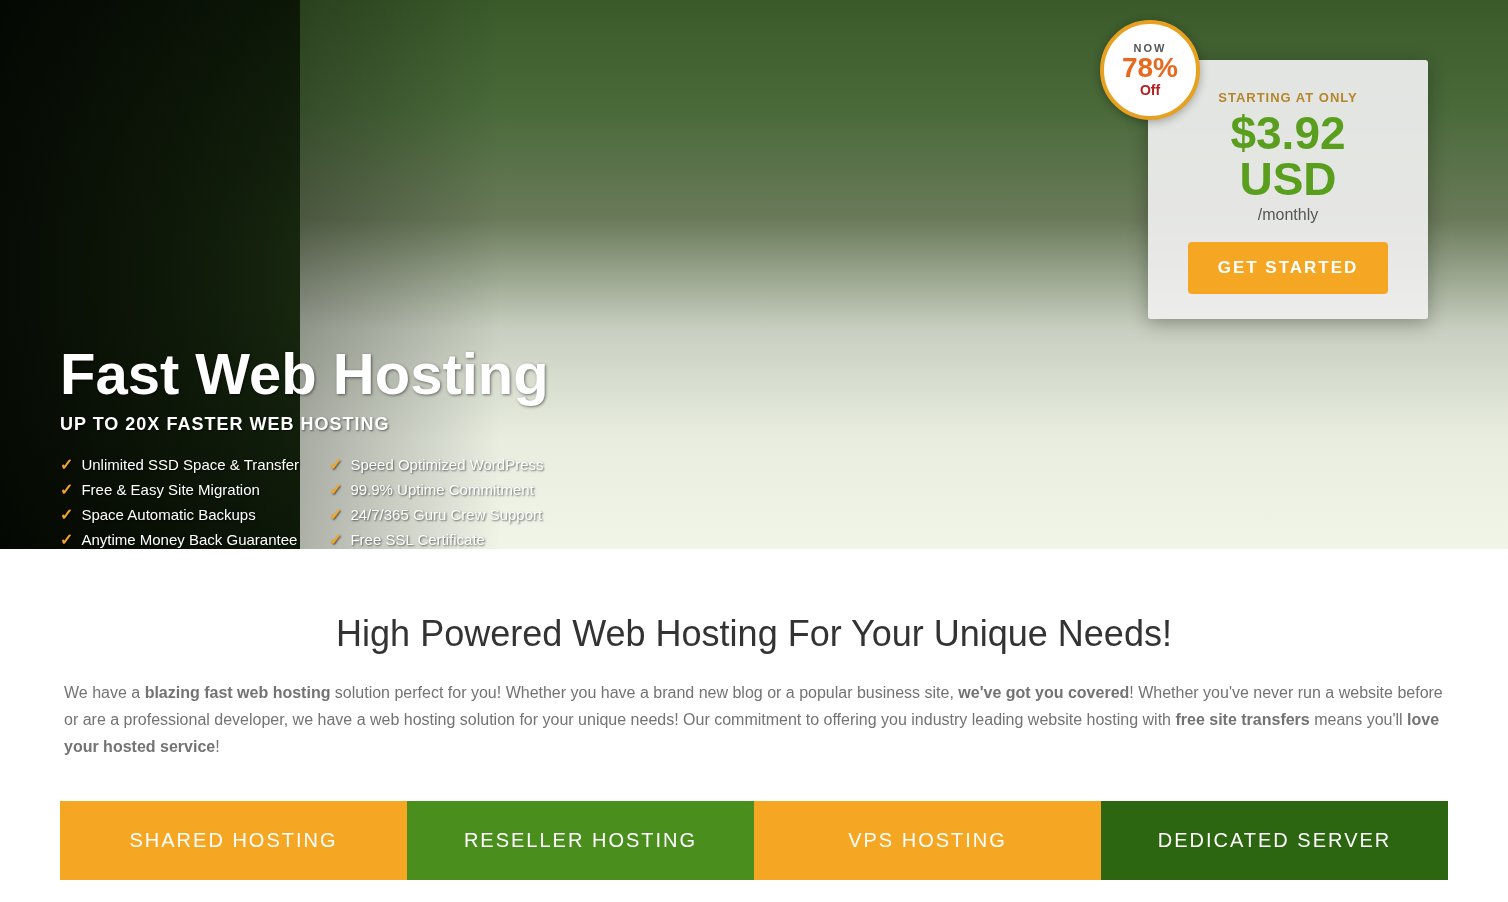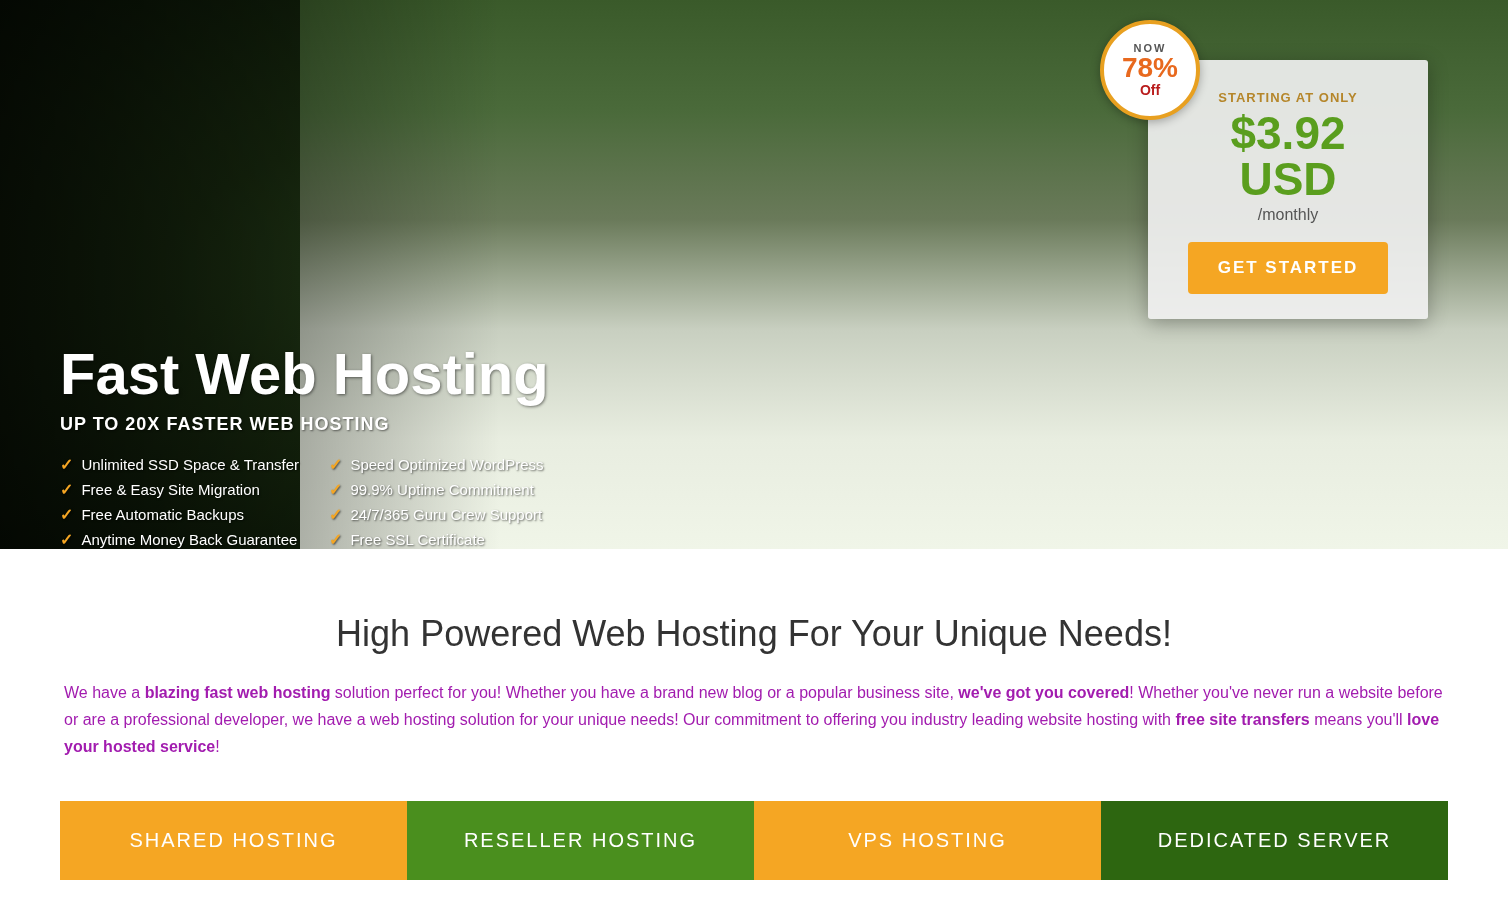--- a/index.html
+++ b/index.html
@@ -193,21 +193,21 @@
 
     .section-heading {
       font-size: 36px;
       font-weight: 400;
       color: #333;
       margin-bottom: 24px;
     }
 
     .section-body {
       font-size: 16px;
-      color: #a21caf;
+      color: #737373;
       line-height: 1.7;
       text-align: left;
       max-width: 1380px;
       margin: 0 auto;
     }
 
     
     .bottom-buttons {
       display: grid;
       grid-template-columns: 1fr 1fr 1fr 1fr;
@@ -257,21 +257,21 @@
       <div class="feature-item">
         <span class="check-icon">✓</span>
         <span>Free &amp; Easy Site Migration</span>
       </div>
       <div class="feature-item">
         <span class="check-icon">✓</span>
         <span>99.9% Uptime Commitment</span>
       </div>
       <div class="feature-item">
         <span class="check-icon">✓</span>
-        <span>Free Automatic Backups</span>
+        <span>Space Automatic Backups</span>
       </div>
       <div class="feature-item">
         <span class="check-icon">✓</span>
         <span>24/7/365 Guru Crew Support</span>
       </div>
       <div class="feature-item">
         <span class="check-icon">✓</span>
         <span>Anytime Money Back Guarantee</span>
       </div>
       <div class="feature-item">

